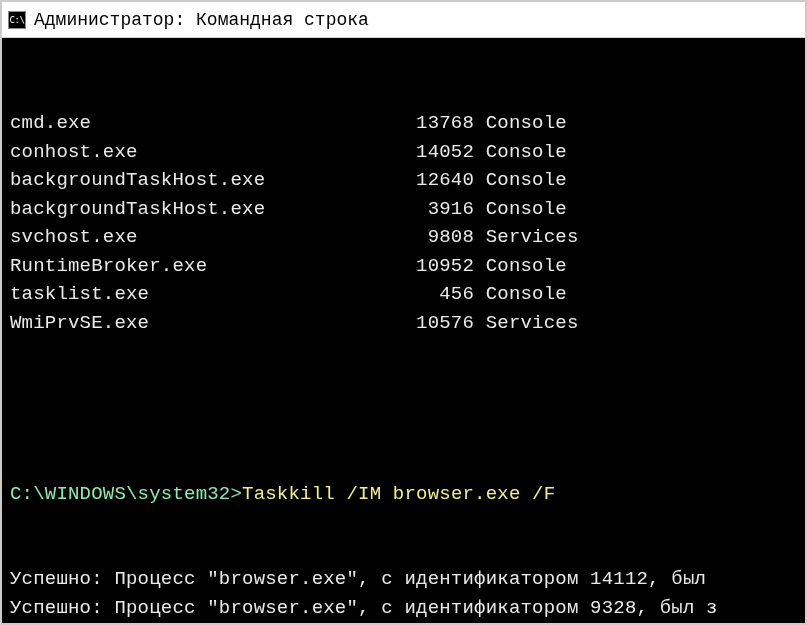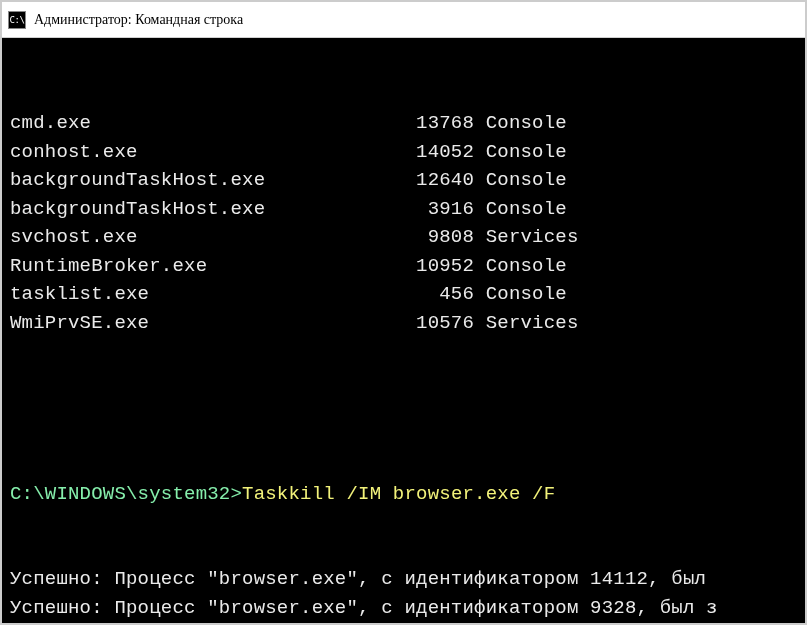--- a/index.html
+++ b/index.html
@@ -27,22 +27,22 @@
     font-size: 9px;
     font-family: Consolas, monospace;
     display: flex;
     align-items: center;
     justify-content: center;
     margin-right: 8px;
     border: 1px solid #888;
     letter-spacing: -0.5px;
   }
   .titlebar-text {
-    font-family: Liberation Serif, serif;
-    font-size: 14px;
+    font-family: Liberation Mono, monospace;
+    font-size: 18px;
     color: #000;
   }
   .console {
     background: #000;
     color: #eaeaea;
     font-size: 19px;
     line-height: 1.5;
     padding: 14px 8px 8px 8px;
     white-space: pre;
     letter-spacing: 0.2px;

